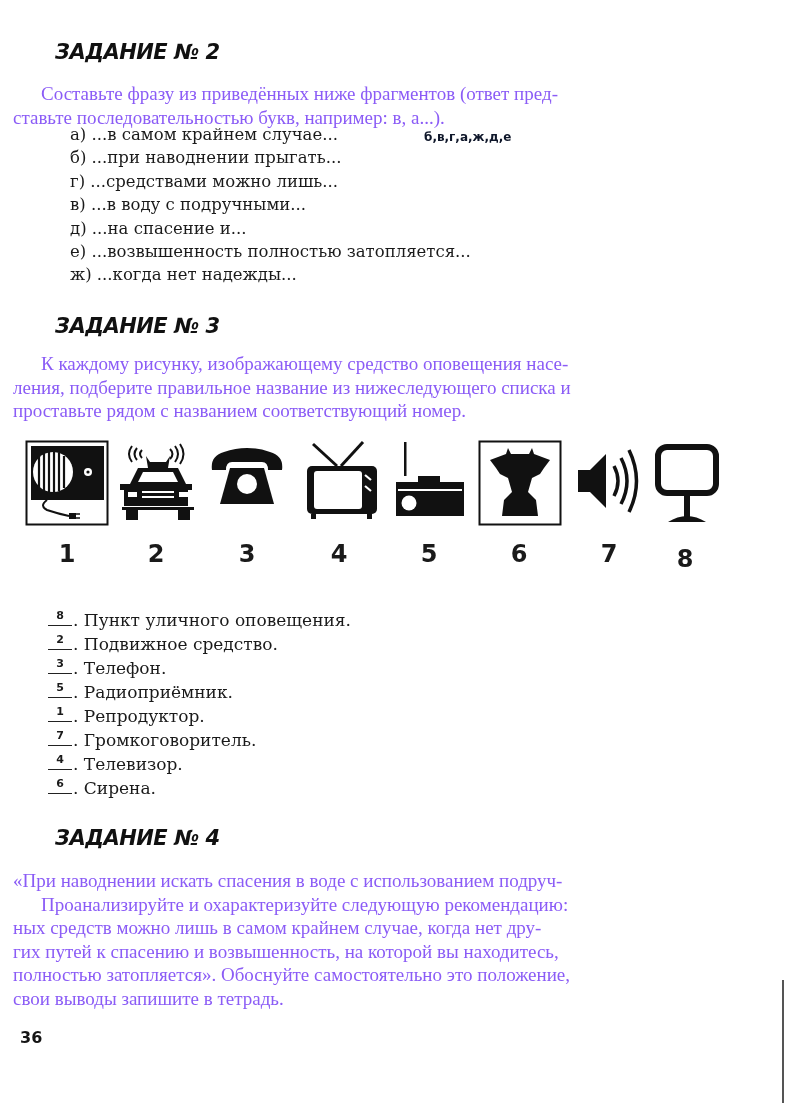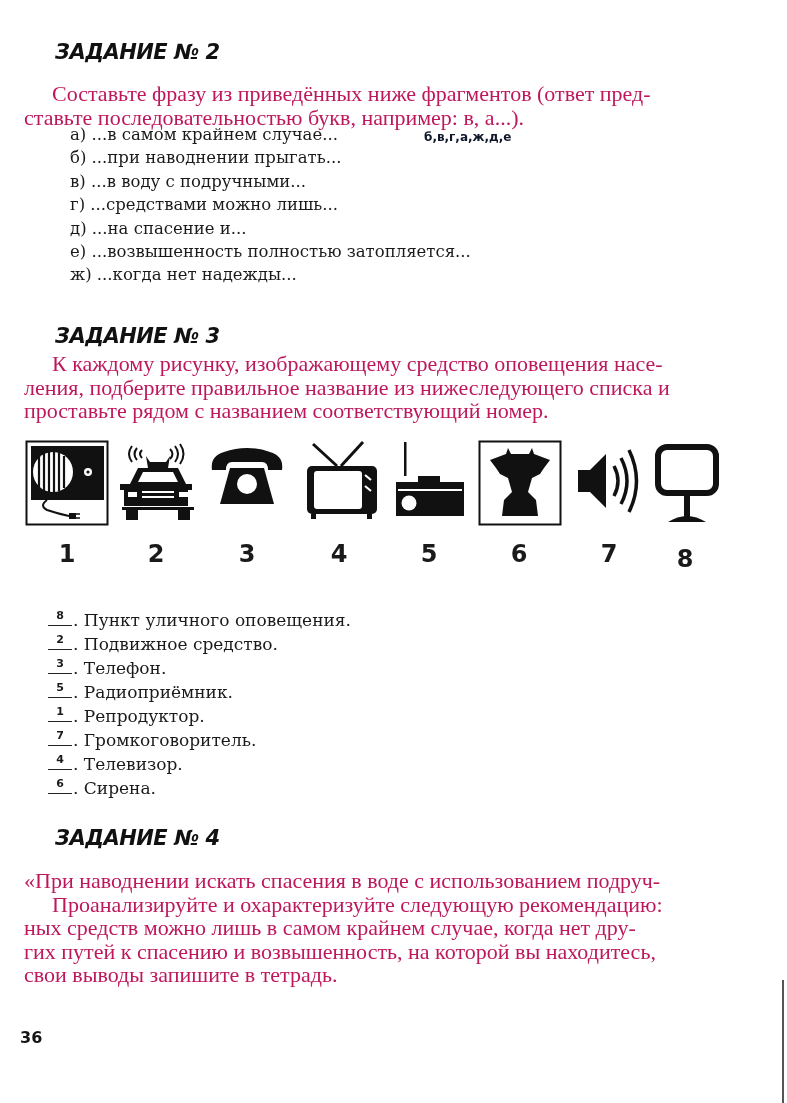--- a/index.html
+++ b/index.html
@@ -8,24 +8,24 @@
     color: #141414;
     font-family: "DejaVu Serif", "Liberation Serif", serif;
   }
   .heading {
     position: absolute; left: 55px;
     font-family: "DejaVu Sans", "Liberation Sans", sans-serif;
     font-weight: bold; font-style: italic; font-size: 21px; letter-spacing: -0.5px;
     color: #111;
   }
   .para {
-    position: absolute; left: 24px; width: 695px;
+    position: absolute; left: 13px; width: 695px;
     font-family: "Liberation Serif", "DejaVu Serif", serif;
-    font-size: 22px; line-height: 23.5px; text-align: justify;
-    color: #be185d;
+    font-size: 19px; line-height: 23.5px; text-align: justify;
+    color: #8b5cf6;
   }
   .para .line { display: block; white-space: nowrap; }
   .para .indent { padding-left: 28px; }
   .frag-list {
     position: absolute; left: 58px; top: 123px;
     font-family: "DejaVu Serif", serif; font-size: 16.5px; line-height: 23.4px;
     color: #1a1a1a;
     margin-left: 12px;
   }
   .frag-list div { white-space: nowrap; }
@@ -63,29 +63,29 @@
 <body>
 
 <div class="heading" style="top:40px;">ЗАДАНИЕ № 2</div>
 <div class="para" style="top:82px;">
   <span class="line indent">Составьте фразу из приведённых ниже фрагментов (ответ пред-</span>
   <span class="line">ставьте последовательностью букв, например: в, а...).</span>
 </div>
 <div class="frag-list">
   <div>а) ...в самом крайнем случае...</div>
   <div>б) ...при наводнении прыгать...</div>
+  <div>г) ...средствами можно лишь...</div>
   <div>в) ...в воду с подручными...</div>
-  <div>г) ...средствами можно лишь...</div>
   <div>д) ...на спасение и...</div>
   <div>е) ...возвышенность полностью затопляется...</div>
   <div>ж) ...когда нет надежды...</div>
 </div>
 <div class="answer-hw">б,в,г,а,ж,д,е</div>
 
-<div class="heading" style="top:324px;">ЗАДАНИЕ № 3</div>
+<div class="heading" style="top:314px;">ЗАДАНИЕ № 3</div>
 <div class="para" style="top:352px;">
   <span class="line indent">К каждому рисунку, изображающему средство оповещения насе-</span>
   <span class="line">ления, подберите правильное название из нижеследующего списка и</span>
   <span class="line">проставьте рядом с названием соответствующий номер.</span>
 </div>
 
 <div class="icons-row">
 
   <svg class="icon" style="left:25px;" width="84" height="86" viewBox="0 0 84 86">
     <rect x="1.5" y="1.5" width="81" height="83" fill="#fff" stroke="#111" stroke-width="2"></rect>
@@ -193,17 +193,18 @@
   <div class="match-row"><span class="blank"><span>4</span></span><span>. Телевизор.</span></div>
   <div class="match-row"><span class="blank"><span>6</span></span><span>. Сирена.</span></div>
 </div>
 
 <div class="heading" style="top:826px;">ЗАДАНИЕ № 4</div>
 <div class="para" style="top:869px;">
   <span class="line">«При наводнении искать спасения в воде с использованием подруч-</span>
   <span class="line indent">Проанализируйте и охарактеризуйте следующую рекомендацию:</span>
   <span class="line">ных средств можно лишь в самом крайнем случае, когда нет дру-</span>
   <span class="line">гих путей к спасению и возвышенность, на которой вы находитесь,</span>
+  <span class="line">полностью затопляется». Обоснуйте самостоятельно это положение,</span>
   <span class="line">свои выводы запишите в тетрадь.</span>
 </div>
 
 <div class="page-num">36</div>
 <div class="edge-line"></div>
 
 </body></html>

